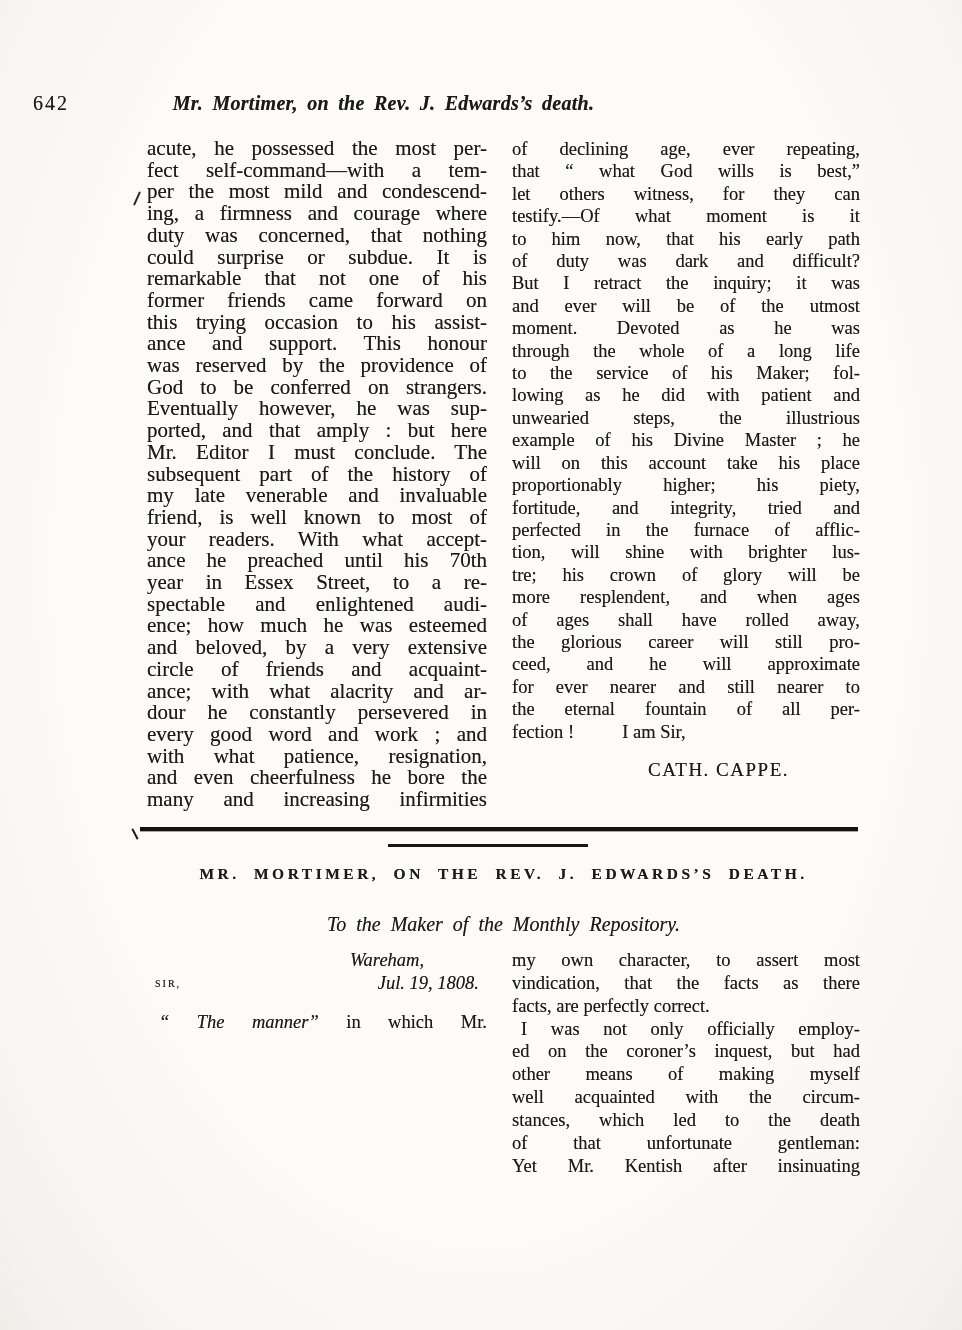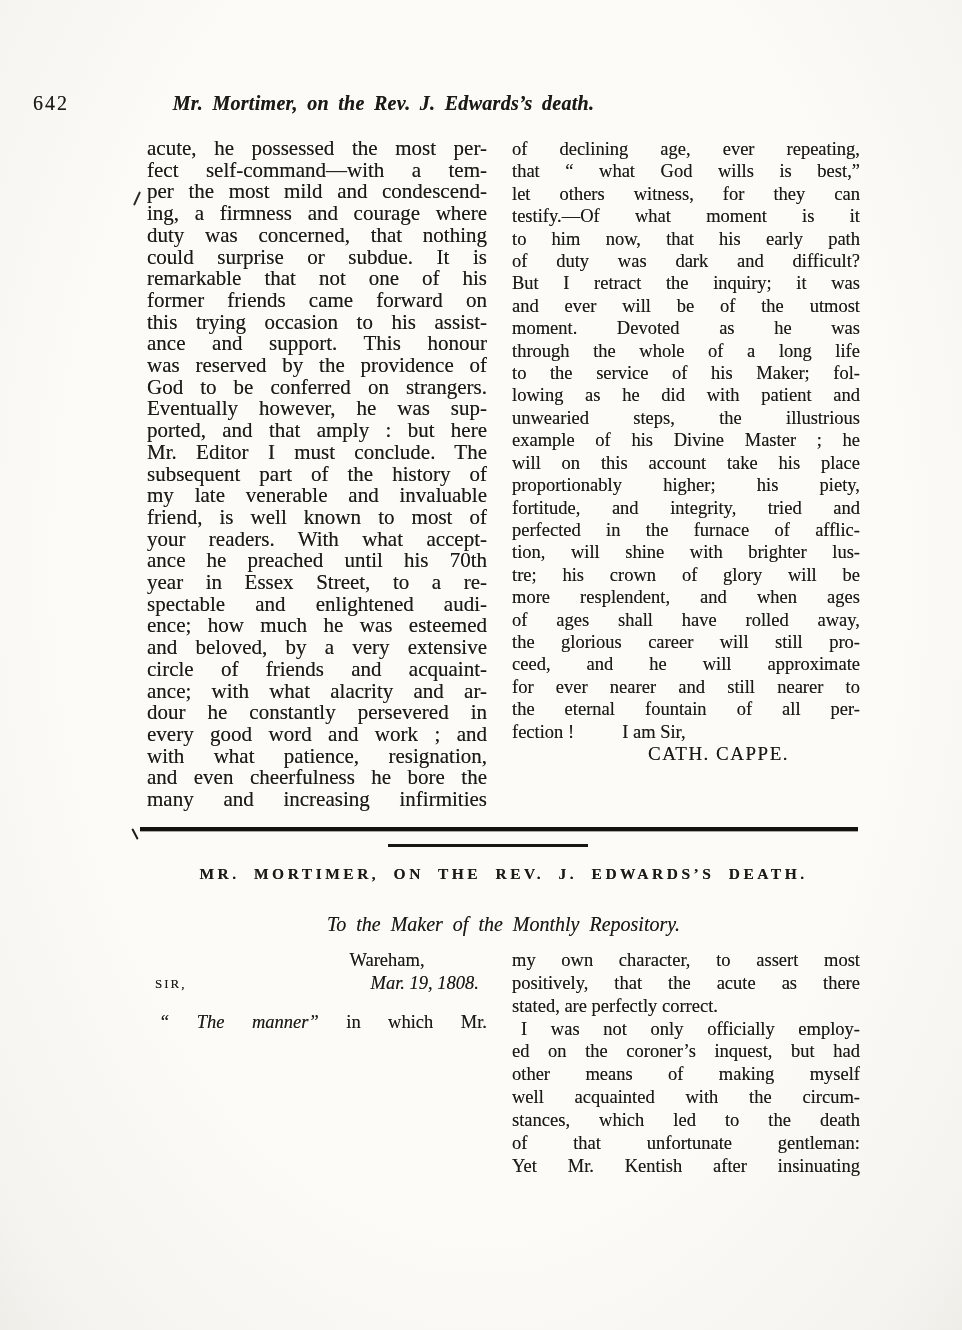--- a/index.html
+++ b/index.html
@@ -29,40 +29,40 @@
   .justified { text-align:justify; text-align-last:justify; white-space:pre-line; word-spacing:1px; }
 
   .top-cols { margin-top:16px; }
   .top-cols .col-left { font-size:21px; line-height:21.7px; }
   .top-cols .col-right { font-size:18.5px; line-height:22.4px; }
 
   .close-line { line-height:22.4px; }
   .close-line .gap { display:inline-block; width:48px; }
   .close-2 { padding-left:33px; line-height:22.4px; }
   .close-3 { padding-left:58px; line-height:22.4px; }
-  .signature { padding-left:136px; line-height:22.4px; font-size:19px; letter-spacing:1.5px; }
+  .signature { padding-left:136px; line-height:22.4px; font-size:19px; letter-spacing:1.5px;margin-top:16px; }
 
   
   .rule-thick { margin:16px 0 0 140px; width:718px; height:4px; background:#14120f;
     box-shadow:0 1px 0 rgba(20,18,15,.35); }
   .misc-heading { margin:12px 0 0 147px; width:713px; text-align:center;
     font-size:30px; font-weight:700; letter-spacing:1.5px; word-spacing:10px; line-height:42px; }
   .rule-short { margin:13px 0 0 388px; width:200px; height:3px; background:#191713; }
   .subject-heading { margin:16px 0 0 147px; width:713px; text-align:center;
     font-size:15.5px; font-weight:700; letter-spacing:3.5px; word-spacing:7px; line-height:22px; }
   .salutation { margin:26px 0 0 147px; width:713px; text-align:center; font-style:italic;
     font-size:20px; word-spacing:5px; line-height:26px; }
 
   .bottom-cols { margin-top:12px; }
   .bottom-cols .col-left { font-size:18.5px; line-height:23px; }
   .bottom-cols .col-right { font-size:18.5px; line-height:22.9px; }
 
-  .dateline-place { text-align:center; padding-left:140px; }
+  .dateline-place { text-align:center; padding-left:140px; font-style:italic; }
   .dateline-row { display:flex; }
-  .dateline-row .sir { padding-left:8px; font-size:13px; letter-spacing:2px; }
+  .dateline-row .sir { padding-left:8px; font-size:10px; letter-spacing:2px; }
   .dateline-row .date { margin-left:auto; padding-right:8px; font-style:italic; }
   .first-line { text-align:justify; text-align-last:justify; text-indent:12px;margin-top:16px; }
   .first-line .ital { font-style:italic; }
   .para-end { text-align:left; }
   .indent-first { text-indent:9px; }
 
   
   .ink-mark-1 { position:absolute; left:136px; top:191px; width:2px; height:15px;
     background:#2a2824; transform:rotate(24deg); border-radius:1px; }
   .ink-mark-2 { position:absolute; left:134px; top:828px; width:2px; height:12px;
@@ -154,30 +154,30 @@
 
   <h2 class="subject-heading">MR. MORTIMER, ON THE REV. J. EDWARDS’S DEATH.</h2>
 
   <div class="salutation">To the Maker of the Monthly Repository.</div>
 
   <section class="columns bottom-cols text-block">
     <div class="col-left">
       <div class="dateline-place">Wareham,</div>
       <div class="dateline-row">
         <span class="sir">SIR,</span>
-        <span class="date">Mar. 19, 1808.</span>
+        <span class="date">Jul. 19, 1808.</span>
       </div>
       <div class="first-line">
         <span class="ital">“ The manner”</span><span> in which Mr.</span>
       </div>
     </div>
     <div class="col-right">
       <div class="justified">my own character, to assert most
-positively, that the acute as there</div>
-      <div class="para-end">stated, are perfectly correct.</div>
+vindication, that the facts as there</div>
+      <div class="para-end">facts, are perfectly correct.</div>
       <div class="justified indent-first">I was not only officially employ-
 ed on the coroner’s inquest, but had
 other means of making myself
 well acquainted with the circum-
 stances, which led to the death
 of that unfortunate gentleman:
 Yet Mr. Kentish after insinuating</div>
     </div>
   </section>
 

